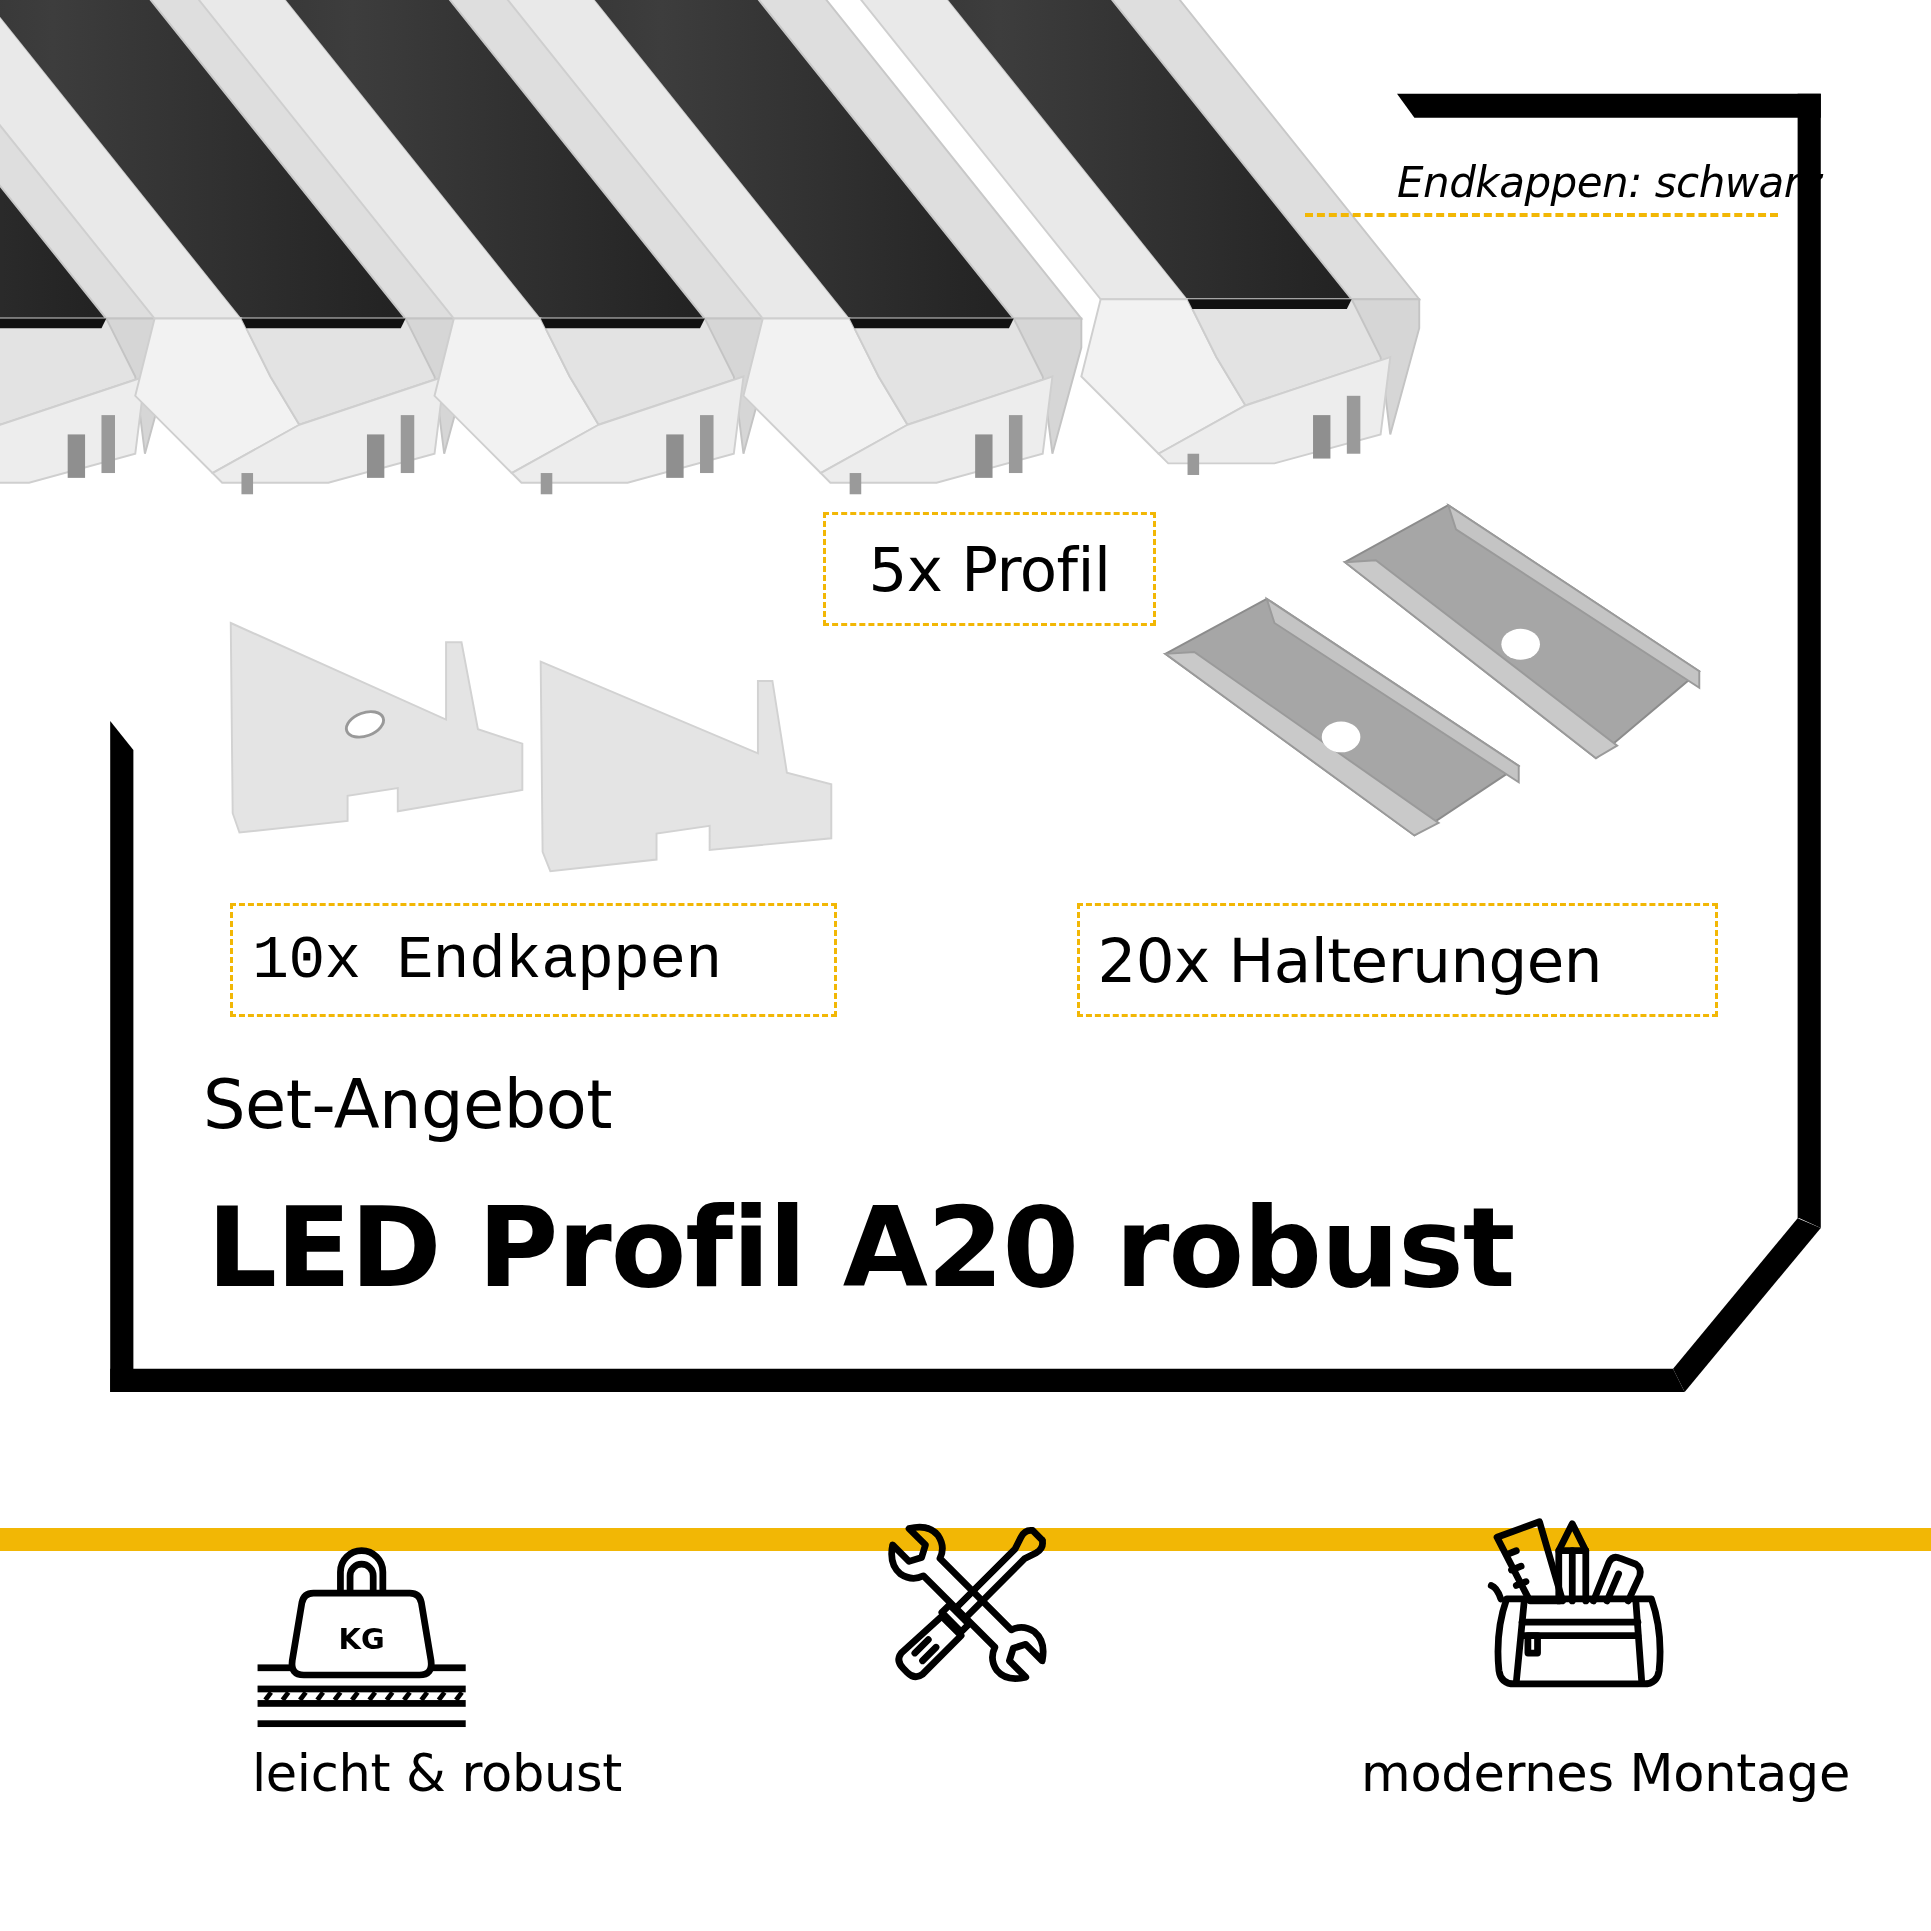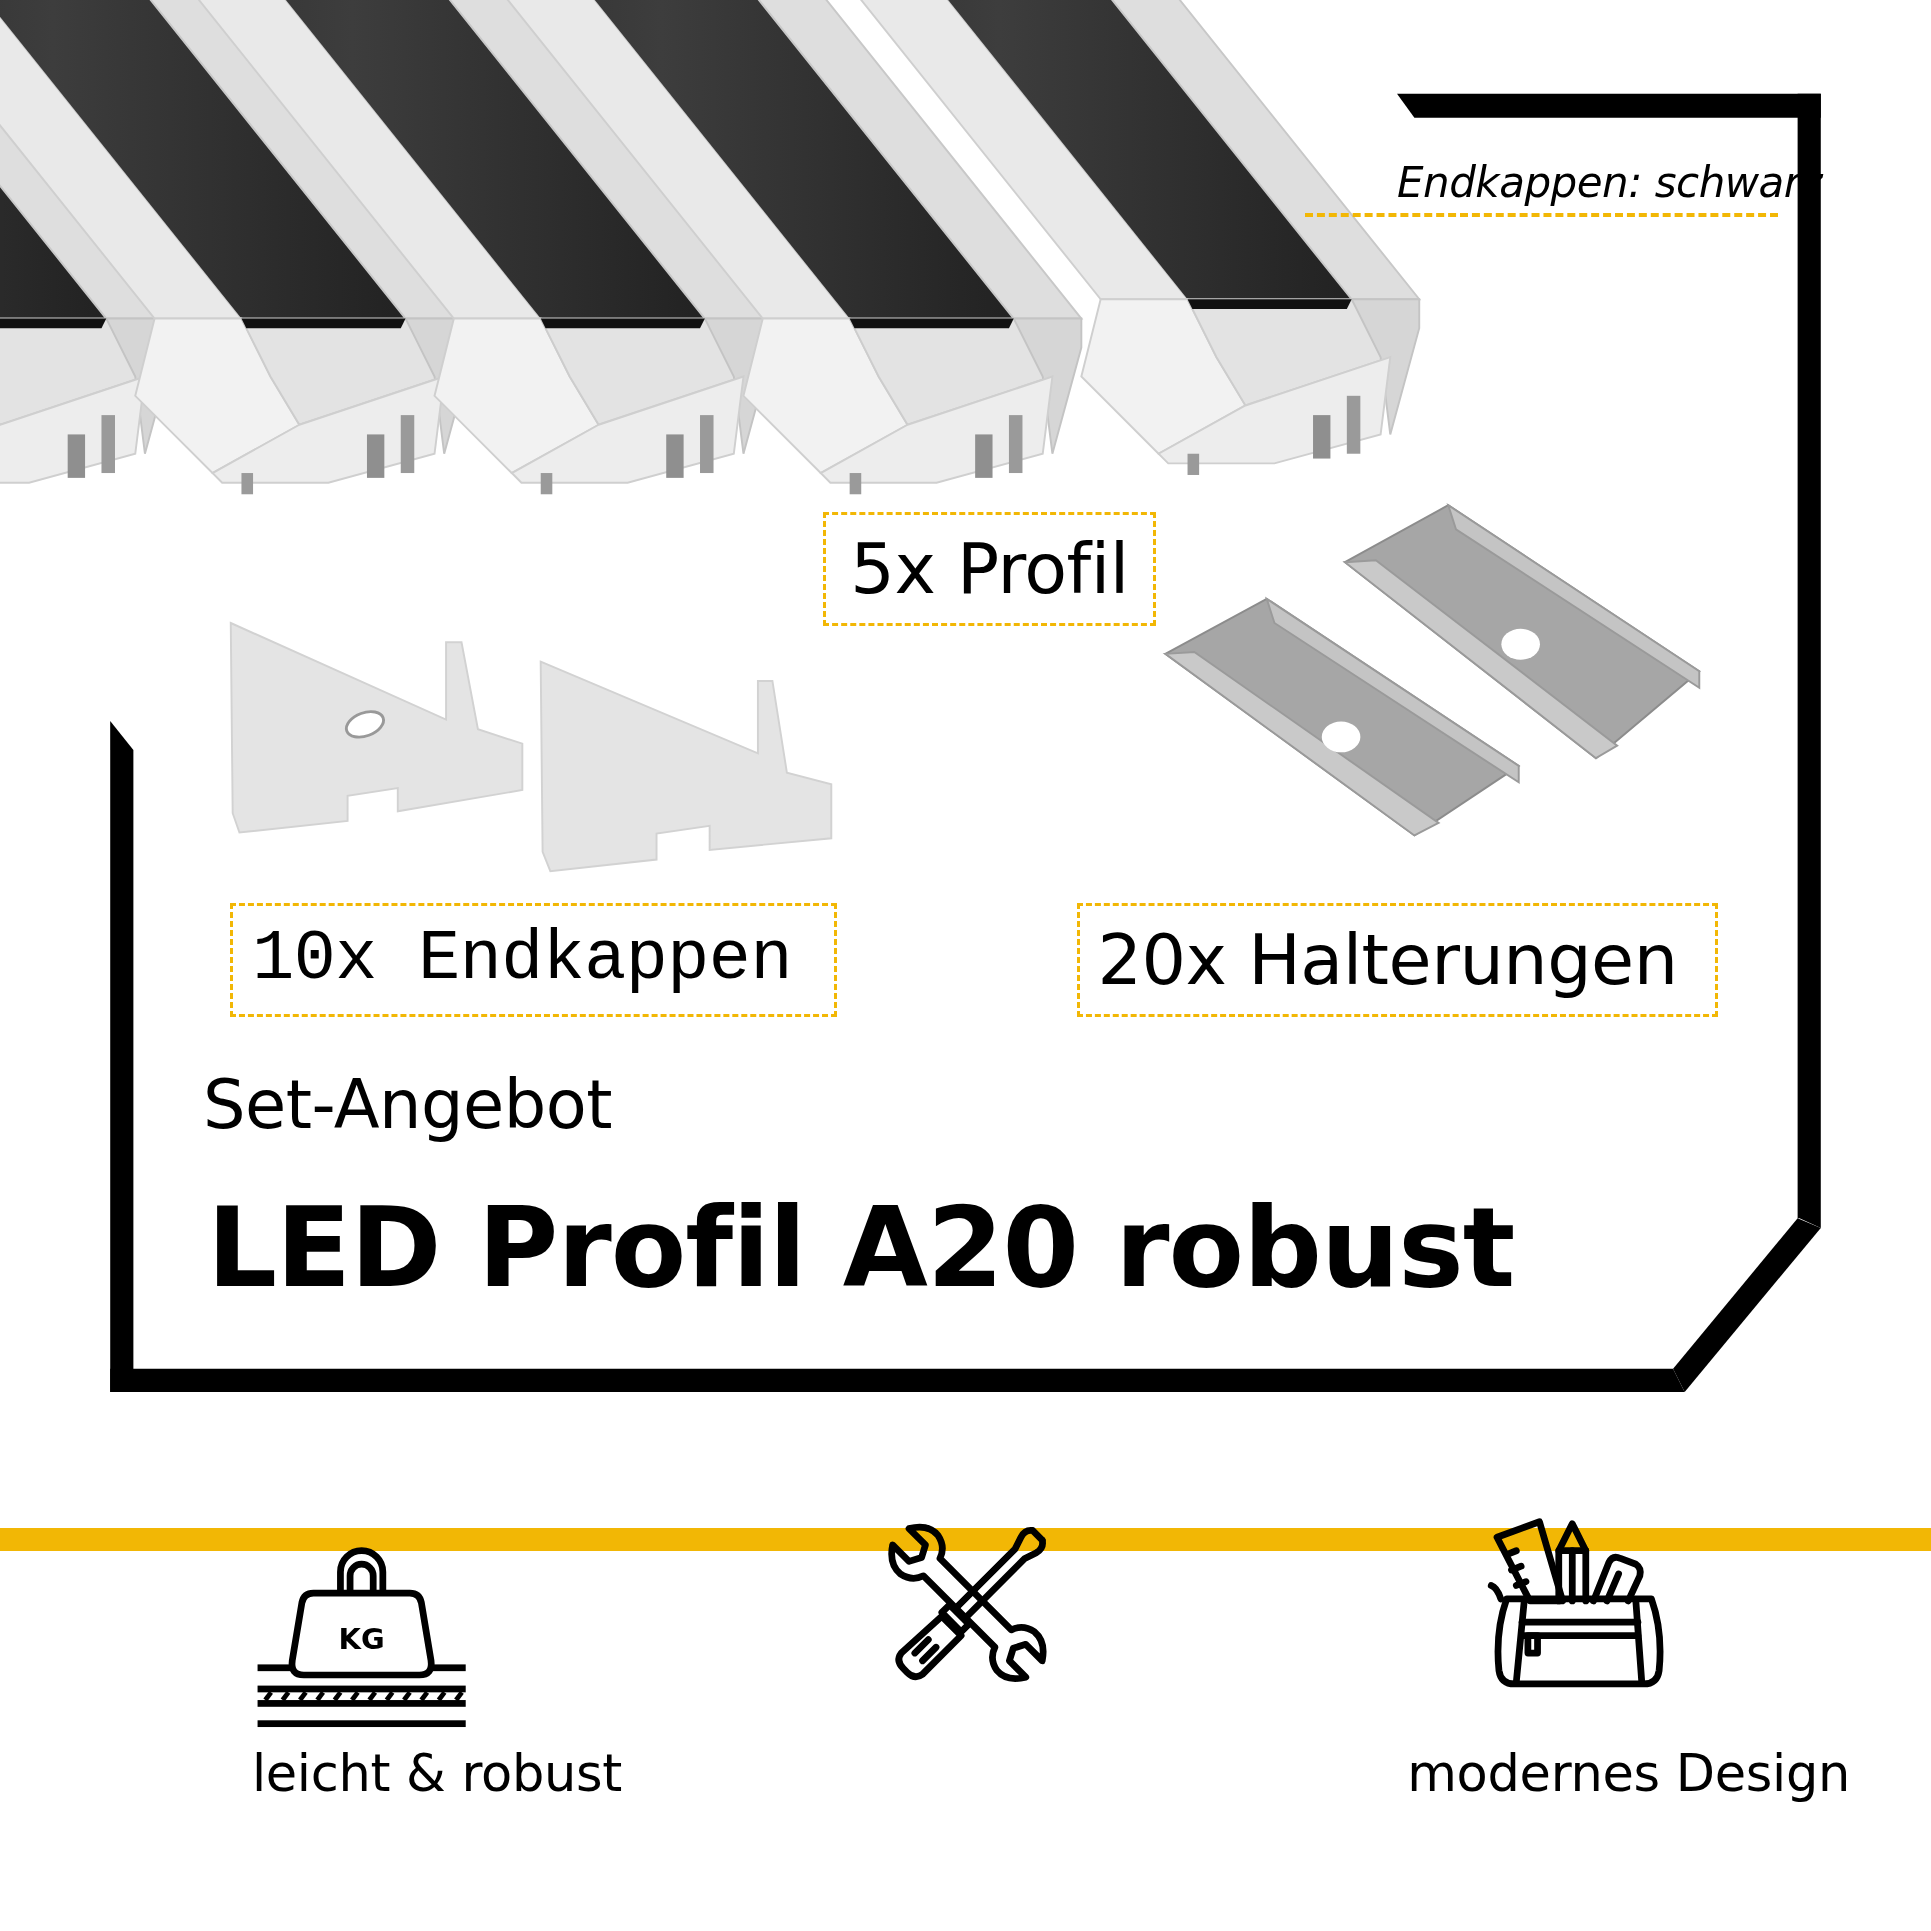--- a/index.html
+++ b/index.html
@@ -2,21 +2,21 @@
 <html><head>
 <meta charset="utf-8">
 <style>
   * { margin:0; padding:0; box-sizing:border-box; }
   html, body { width:1931px; height:1931px; background:#ffffff; overflow:hidden; }
   body { position:relative; font-family:"DejaVu Sans", "Liberation Sans", sans-serif; color:#000; }
   svg.layer { position:absolute; left:0; top:0; }
   .note { position:absolute; left:1397px; top:154px; font-style:italic; font-size:42px; line-height:58px; letter-spacing:-0.5px; white-space:nowrap; }
   .note-line { position:absolute; left:1305px; top:213px; width:473px; height:0; border-top:4.8px dashed #f2b705; }
   .dbox { position:absolute; border:3.9px dashed #f2b705; display:flex; align-items:center; }
-  .dbox span { font-size:70px; line-height:1; white-space:nowrap; letter-spacing:-0.5px; }
+  .dbox span { font-size:61px; line-height:1; white-space:nowrap; letter-spacing:-0.5px; }
   .subtitle { position:absolute; left:203px; top:1072px; font-size:67px; line-height:1; white-space:nowrap; letter-spacing:-0.5px; }
   .title { position:absolute; left:207px; top:1193px; font-size:110px; font-weight:bold; line-height:1; white-space:nowrap; letter-spacing:-1px; }
   .ybar { position:absolute; left:0; top:1528px; width:1931px; height:23px; }
   .feature { position:absolute; top:1516px; width:541px; height:309px; }
   .feature svg { position:absolute; left:50%; top:0; transform:translateX(-50%); }
   .feature .flabel { position:absolute; left:0; right:0; top:232px; text-align:right; font-size:51px; line-height:1; white-space:nowrap; letter-spacing:-0.3px; }
 </style>
 </head>
 <body>
 
@@ -177,15 +177,15 @@
 
       <path d="M8,72 Q14,74 18,86"></path>
       <path d="M24,86 L174,86 Q186,120 182,160 Q180,174 166,174 L32,174 Q18,174 16,160 Q12,120 24,86 Z"></path>
       <line x1="42" y1="90" x2="34" y2="172"></line>
       <line x1="158" y1="90" x2="164" y2="172"></line>
       <line x1="40" y1="110" x2="160" y2="110"></line>
       <line x1="40" y1="124" x2="160" y2="124"></line>
       <rect x="46" y="124" width="10" height="18"></rect>
     </g>
   </svg>
-  <div class="flabel">modernes Design</div>
+  <div class="flabel">modernes Montage</div>
 </div>
 
 
 </body></html>

